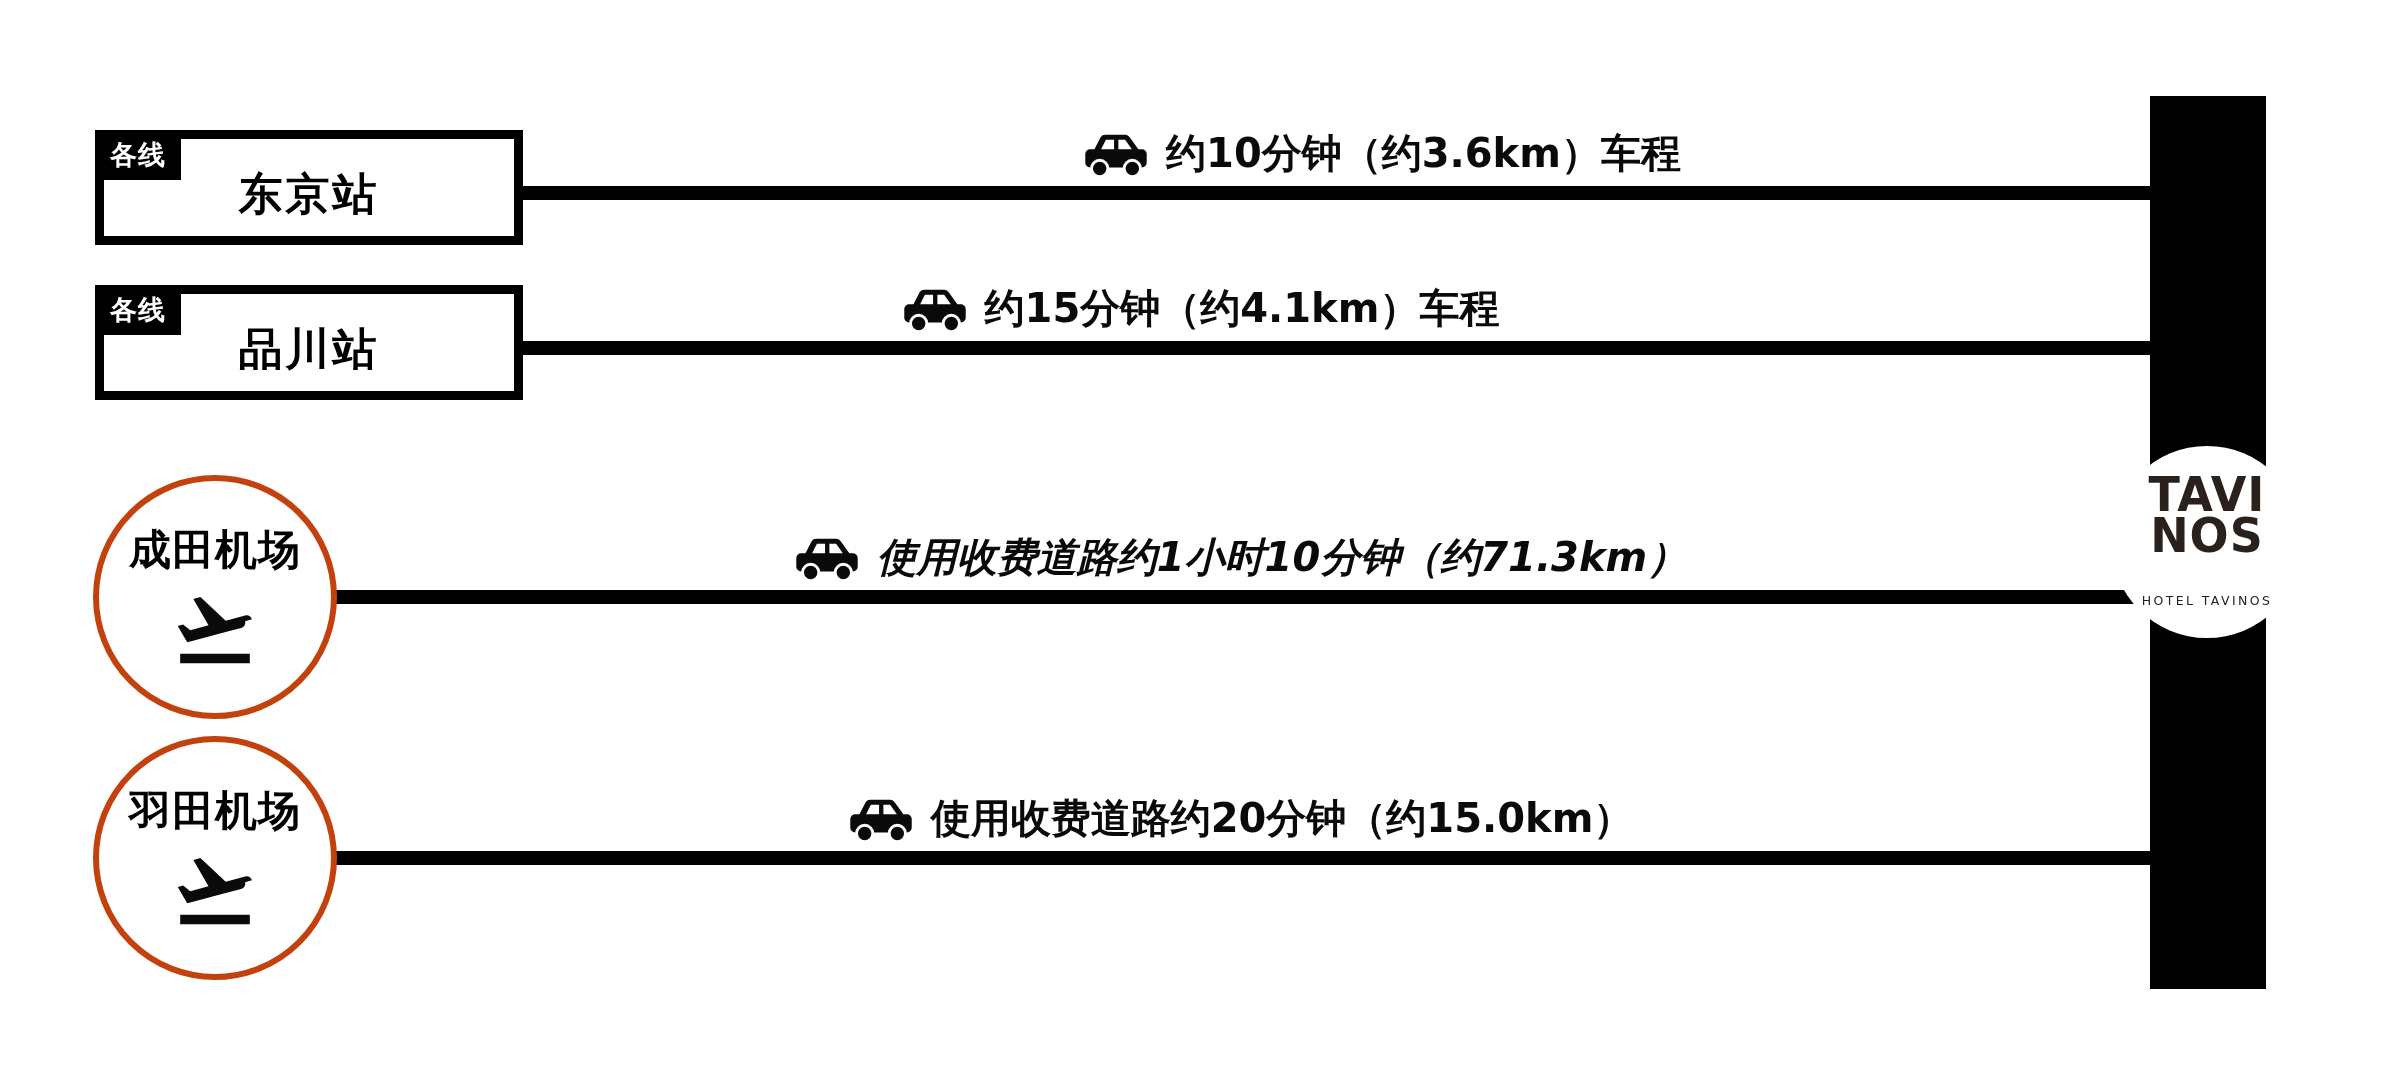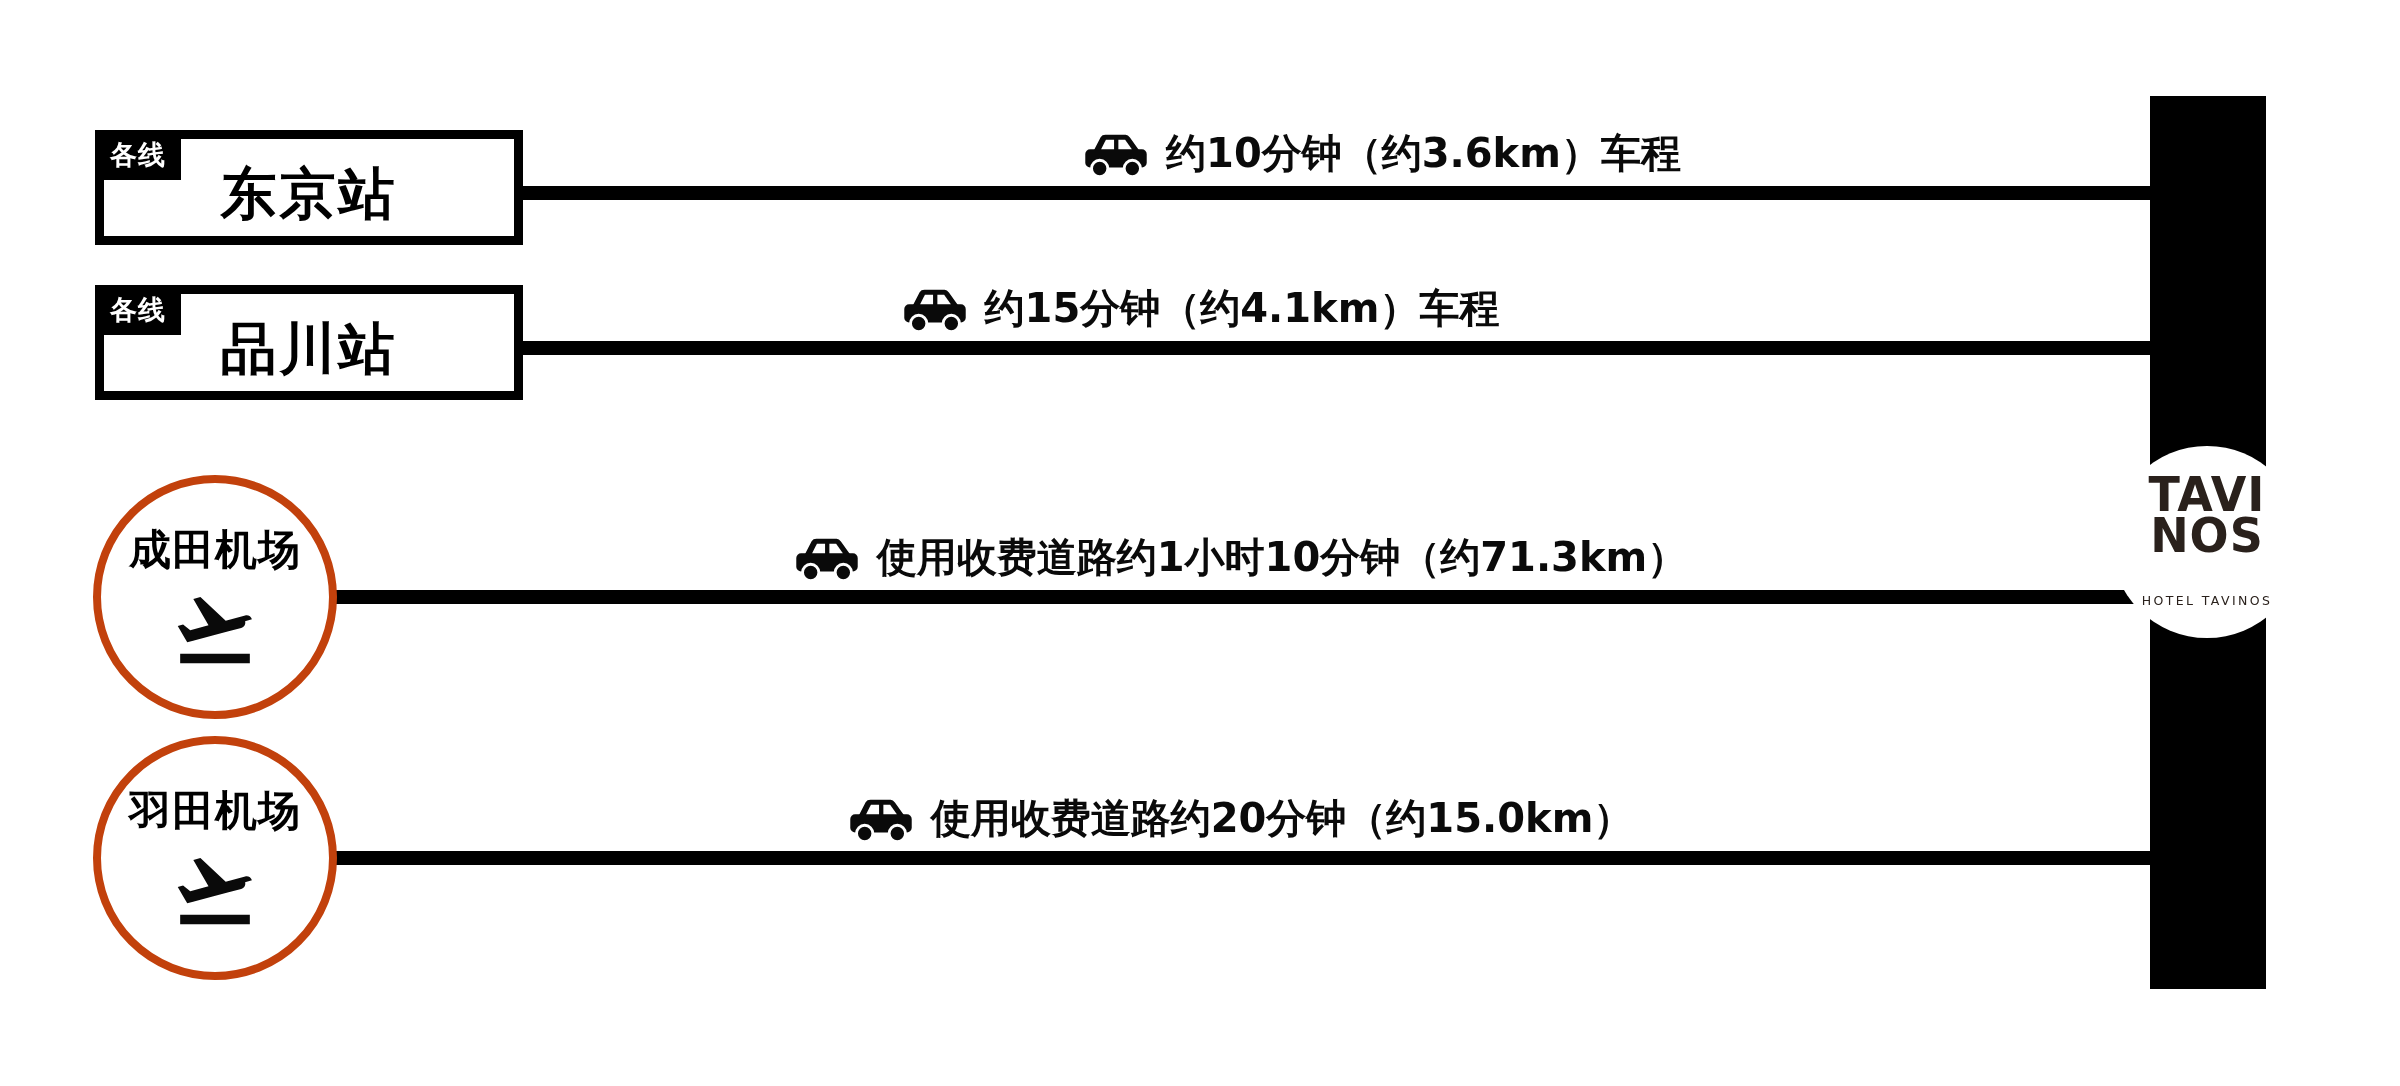--- a/index.html
+++ b/index.html
@@ -15,38 +15,38 @@
   .line-2{left:519px;top:341px;width:1640px;}
   .line-3{left:320px;top:590px;width:1839px;}
   .line-4{left:320px;top:851px;width:1839px;}
   
   .route-label{
     position:absolute;height:58px;display:flex;align-items:center;justify-content:center;
     gap:16px;color:#0a0a0a;font-weight:700;font-size:40px;white-space:nowrap;z-index:2;
   }
   .label-1{left:523px;width:1627px;top:124px;padding-left:45px;}
   .label-2{left:525px;width:1350px;top:279px;}
-  .label-3{left:330px;width:1820px;top:528px;}
+  .label-3{left:330px;width:1820px;top:528px;font-style:italic;}
   .label-4{left:330px;width:1820px;top:789px;}
   .car-icon{width:68px;height:48px;flex:none;margin-top:4px;}
   
   .origin-box{
     position:absolute;left:95px;width:428px;height:115px;background:#fff;
     border:9px solid #000;box-sizing:border-box;display:flex;align-items:center;justify-content:center;z-index:2;
   }
   .box-1{top:130px;}
   .box-2{top:285px;}
-  .station-name{font-size:56px;font-weight:700;color:#000;letter-spacing:3px;margin-top:14px;text-align:right;}
+  .station-name{font-size:44px;font-weight:700;color:#000;letter-spacing:3px;margin-top:14px;text-align:right;}
   .lines-tag{
     position:absolute;left:-9px;top:-9px;width:86px;height:50px;background:#000;color:#fff;
     display:flex;align-items:center;justify-content:center;font-size:27px;font-weight:700;letter-spacing:1px;
   }
   
   .origin-circle{
-    position:absolute;left:93px;width:244px;height:244px;border:8px solid #c2410c;border-radius:50%;
+    position:absolute;left:93px;width:244px;height:244px;border:6px solid #c2410c;border-radius:50%;
     box-sizing:border-box;background:#fff;display:flex;flex-direction:column;align-items:center;
     justify-content:center;gap:6px;z-index:2;
   }
   .circle-1{top:475px;}
   .circle-2{top:736px;}
   .airport-name{font-size:42px;font-weight:700;color:#000;letter-spacing:1px;}
   .airplane-icon{width:88px;height:88px;}
   
   .logo-circle{
     position:absolute;left:2111px;top:446px;width:192px;height:192px;border-radius:50%;background:#fff;

